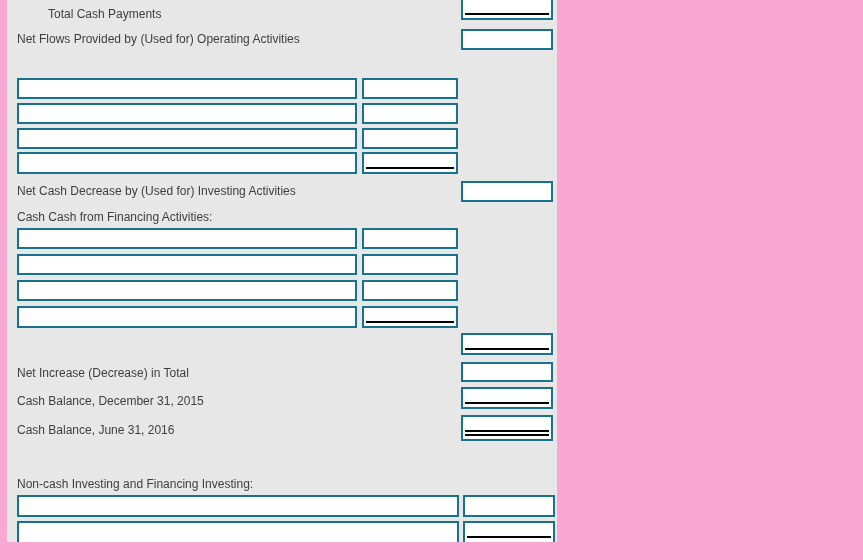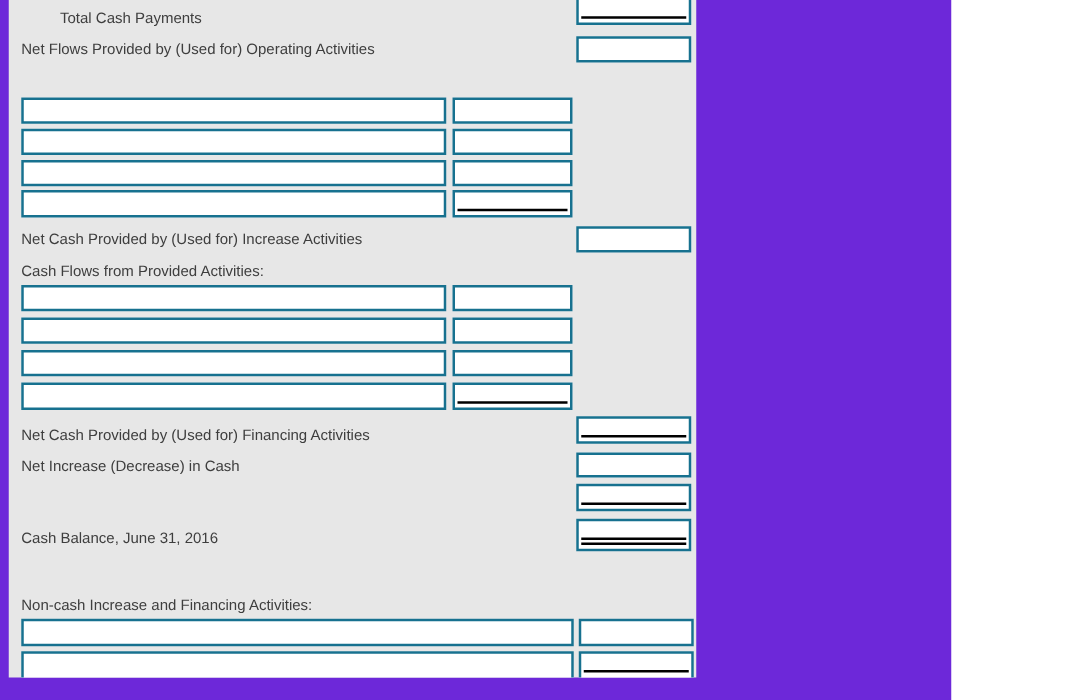--- a/index.html
+++ b/index.html
@@ -1,17 +1,17 @@
 <!DOCTYPE html>
 <html><head>
 <meta charset="utf-8">
 <style>
   html,body{margin:0;padding:0;}
   #page{
-    position:relative;width:761px;height:560px;background:#6d28d9;
+    position:relative;width:863px;height:560px;background:#f9a8d4;
     overflow:hidden;font-family:"Liberation Sans",sans-serif;
   }
   #panel{
     position:absolute;left:7px;top:0;width:550px;height:542px;
     background:#e7e7e7;overflow:hidden;
   }
   .lbl{
     position:absolute;font-size:12px;line-height:14px;color:#3e3e3e;
     white-space:nowrap;
   }
@@ -71,26 +71,26 @@
     </div>
 
     <div class="cell" style="left:10px;top:152px;width:340px;height:22px">
       <input type="text" value="" style="">
     </div>
     <div class="cell" style="left:355px;top:152px;width:96px;height:22px">
       <input type="text" value="" style="">
       <div class="uline"></div>
     </div>
 
-    <div class="lbl" style="left:10px;top:184px">Net Cash Provided by (Used for) Increase Activities</div>
+    <div class="lbl" style="left:10px;top:184px">Net Cash Decrease by (Used for) Investing Activities</div>
     <div class="cell" style="left:454px;top:181px;width:92px;height:21px">
       <input type="text" value="" style="">
     </div>
 
-    <div class="lbl" style="left:10px;top:210px">Cash Flows from Provided Activities:</div>
+    <div class="lbl" style="left:10px;top:210px">Cash Cash from Financing Activities:</div>
 
     <div class="cell" style="left:10px;top:228px;width:340px;height:21px">
       <input type="text" value="" style="">
     </div>
     <div class="cell" style="left:355px;top:228px;width:96px;height:21px">
       <input type="text" value="" style="">
     </div>
 
     <div class="cell" style="left:10px;top:254px;width:340px;height:21px">
       <input type="text" value="" style="">
@@ -107,44 +107,44 @@
     </div>
 
     <div class="cell" style="left:10px;top:306px;width:340px;height:22px">
       <input type="text" value="" style="">
     </div>
     <div class="cell" style="left:355px;top:306px;width:96px;height:22px">
       <input type="text" value="" style="">
       <div class="uline"></div>
     </div>
 
-    <div class="lbl" style="left:10px;top:341px">Net Cash Provided by (Used for) Financing Activities</div>
     <div class="cell" style="left:454px;top:333px;width:92px;height:22px">
       <input type="text" value="" style="">
       <div class="uline"></div>
     </div>
 
-    <div class="lbl" style="left:10px;top:366px">Net Increase (Decrease) in Cash</div>
+    <div class="lbl" style="left:10px;top:366px">Net Increase (Decrease) in Total</div>
     <div class="cell" style="left:454px;top:362px;width:92px;height:20px">
       <input type="text" value="" style="">
     </div>
 
+    <div class="lbl" style="left:10px;top:394px">Cash Balance, December 31, 2015</div>
     <div class="cell" style="left:454px;top:387px;width:92px;height:22px">
       <input type="text" value="" style="">
       <div class="uline"></div>
     </div>
 
     <div class="lbl" style="left:10px;top:423px">Cash Balance, June 31, 2016</div>
     <div class="cell" style="left:454px;top:415px;width:92px;height:26px">
       <input type="text" value="" style="">
       <div class="uline up2"></div>
       <div class="uline"></div>
     </div>
 
-    <div class="lbl" style="left:10px;top:477px">Non-cash Increase and Financing Activities:</div>
+    <div class="lbl" style="left:10px;top:477px">Non-cash Investing and Financing Investing:</div>
 
     <div class="cell" style="left:10px;top:495px;width:442px;height:22px">
       <input type="text" value="" style="">
     </div>
     <div class="cell" style="left:456px;top:495px;width:92px;height:22px">
       <input type="text" value="" style="">
     </div>
 
     <div class="cell" style="left:10px;top:521px;width:442px;height:26px">
       <input type="text" value="" style="">

